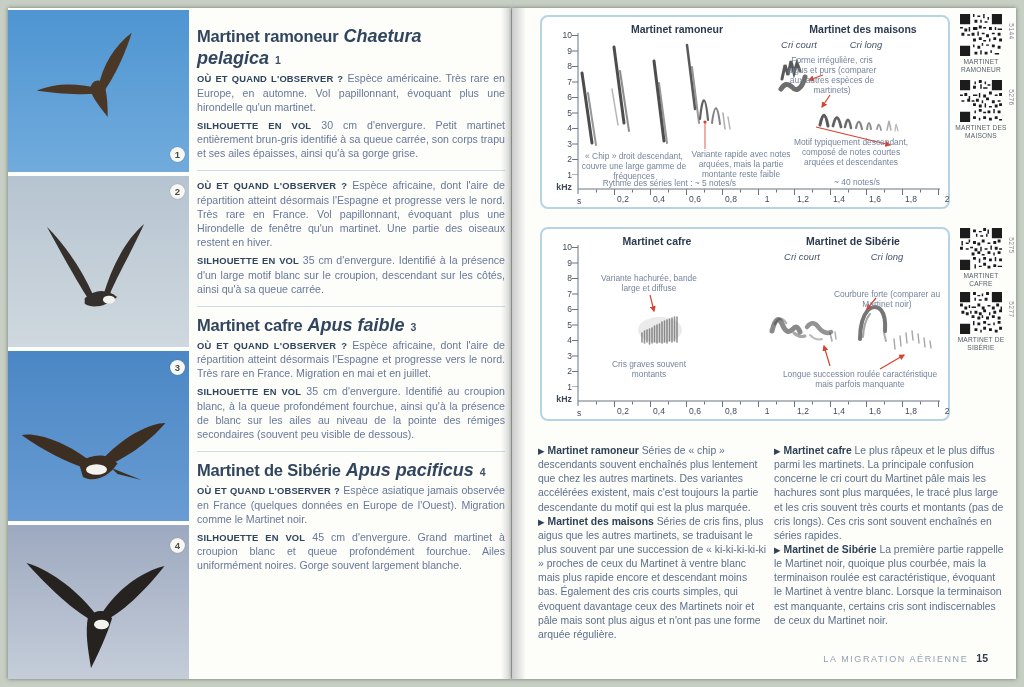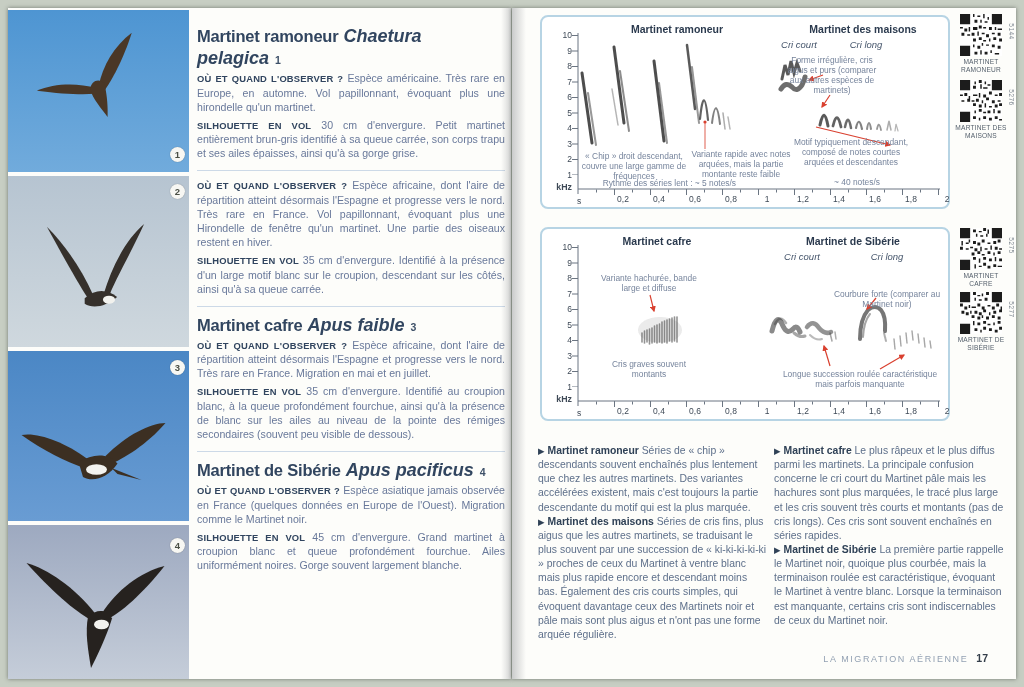--- a/index.html
+++ b/index.html
@@ -381,15 +381,15 @@
   <div class="notes-col" id="notes-1">
     <p class="note"><span class="note-bullet">▶</span><span class="note-name">Martinet ramoneur</span> <span>Séries de « chip » descendants souvent enchaînés plus lentement que chez les autres martinets. Des variantes accélérées existent, mais c'est toujours la partie descendante du motif qui est la plus marquée.</span></p>
     <p class="note"><span class="note-bullet">▶</span><span class="note-name">Martinet des maisons</span> <span>Séries de cris fins, plus aigus que les autres martinets, se traduisant le plus souvent par une succession de « ki-ki-ki-ki-ki » proches de ceux du Martinet à ventre blanc mais plus rapide encore et descendant moins bas. Également des cris courts simples, qui évoquent davantage ceux des Martinets noir et pâle mais sont plus aigus et n'ont pas une forme arquée régulière.</span></p>
   </div>
   <div class="notes-col" id="notes-2">
     <p class="note"><span class="note-bullet">▶</span><span class="note-name">Martinet cafre</span> <span>Le plus râpeux et le plus diffus parmi les martinets. La principale confusion concerne le cri court du Martinet pâle mais les hachures sont plus marquées, le tracé plus large et les cris souvent très courts et montants (pas de cris longs). Ces cris sont souvent enchaînés en séries rapides.</span></p>
     <p class="note"><span class="note-bullet">▶</span><span class="note-name">Martinet de Sibérie</span> <span>La première partie rappelle le Martinet noir, quoique plus courbée, mais la terminaison roulée est caractéristique, évoquant le Martinet à ventre blanc. Lorsque la terminaison est manquante, certains cris sont indiscernables de ceux du Martinet noir.</span></p>
   </div>
 
   <div class="footer">
-    <span class="footer-section">LA MIGRATION AÉRIENNE</span><span class="footer-page">17</span>
+    <span class="footer-section">LA MIGRATION AÉRIENNE</span><span class="footer-page">15</span>
   </div>
 </div>
 
 </body></html>

